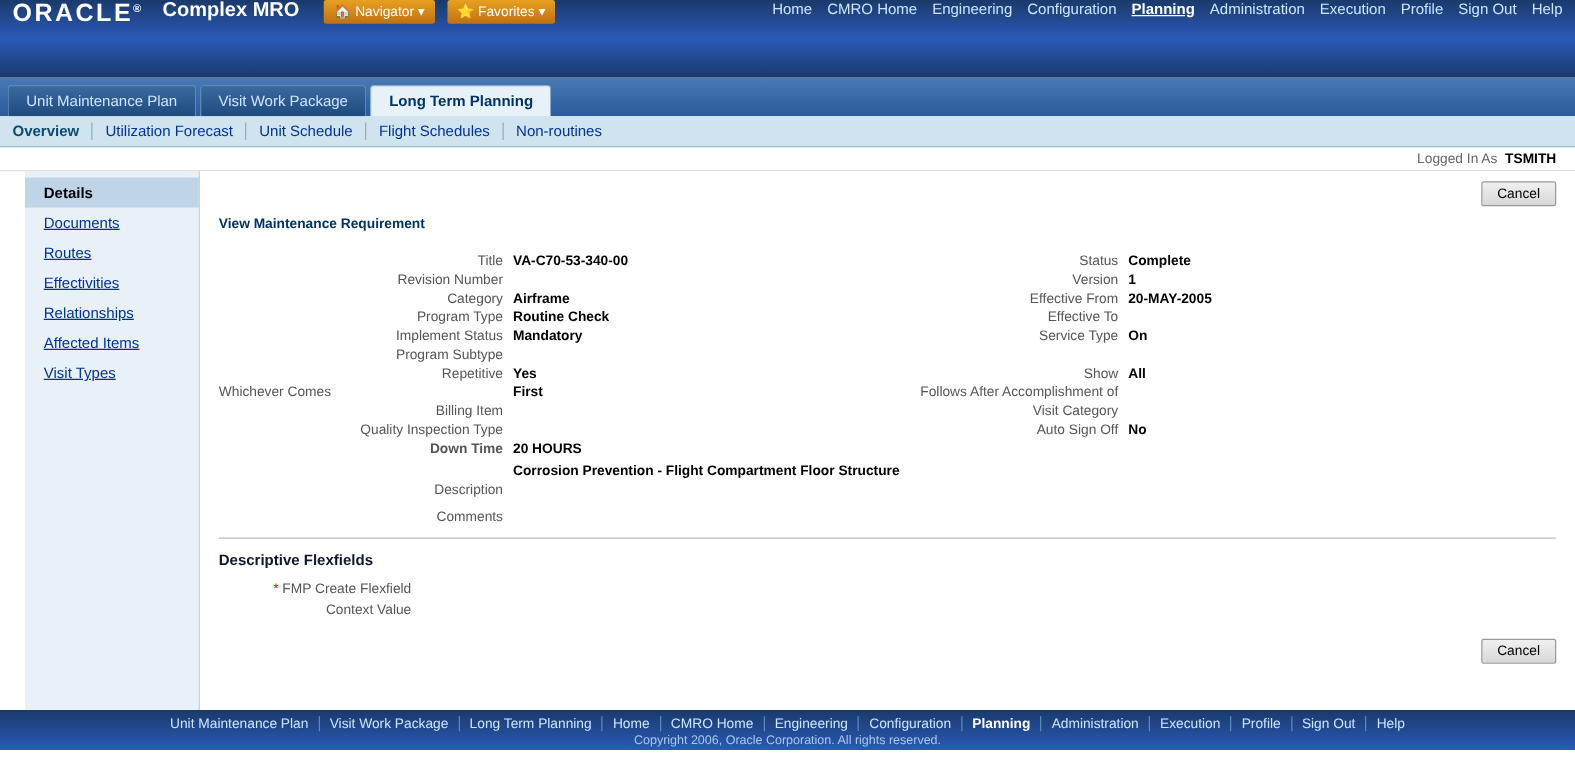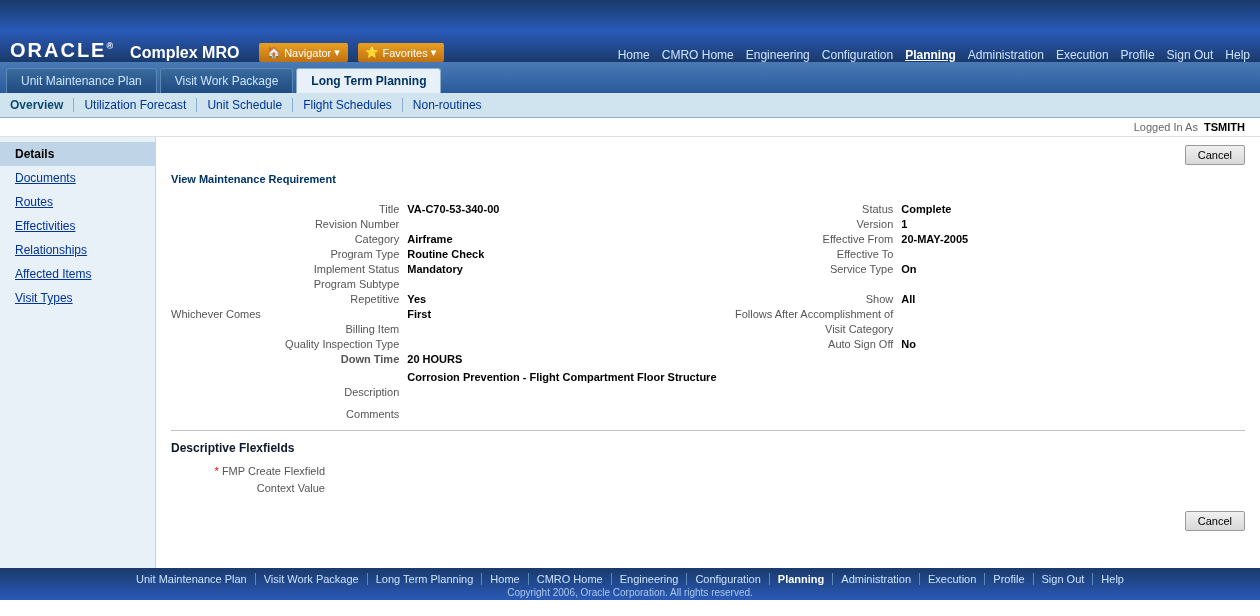--- a/index.html
+++ b/index.html
@@ -3,21 +3,21 @@
   <meta charset="utf-8">
   <style>
     * { margin: 0; padding: 0; box-sizing: border-box; }
     body { font-family: Arial, sans-serif; font-size: 12px; background: #fff; width: 1260px; min-height: 616px; overflow: hidden; }
 
     
     .header {
       background: linear-gradient(to bottom, #1a3a6b, #2a5ab8, #1a3a6b);
       height: 62px;
       display: flex;
-      align-items: flex-end;
+      align-items: flex-start;
       padding: 0 10px;
       position: relative;
     }
     .oracle-logo {
       display: flex;
       align-items: center;
       margin-right: 10px;
     }
     .app-title {
       color: #fff;
@@ -112,24 +112,25 @@
 
     
     .main-container {
       display: flex;
       height: calc(616px - 62px - 36px - 31px - 28px - 28px);
       min-height: 380px;
     }
 
     
     .sidebar {
-      width: 156px;
+      width: 140px;
       background: #e8f0f8;
       border-right: 1px solid #c0d4e8;
       padding-top: 5px;
+      margin-left: 20px;
     }
     .sidebar-item {
       padding: 5px 10px 5px 15px;
       font-size: 12px;
       cursor: pointer;
       color: #003399;
       text-decoration: underline;
     }
     .sidebar-item.active {
       background: #c0d4e8;

